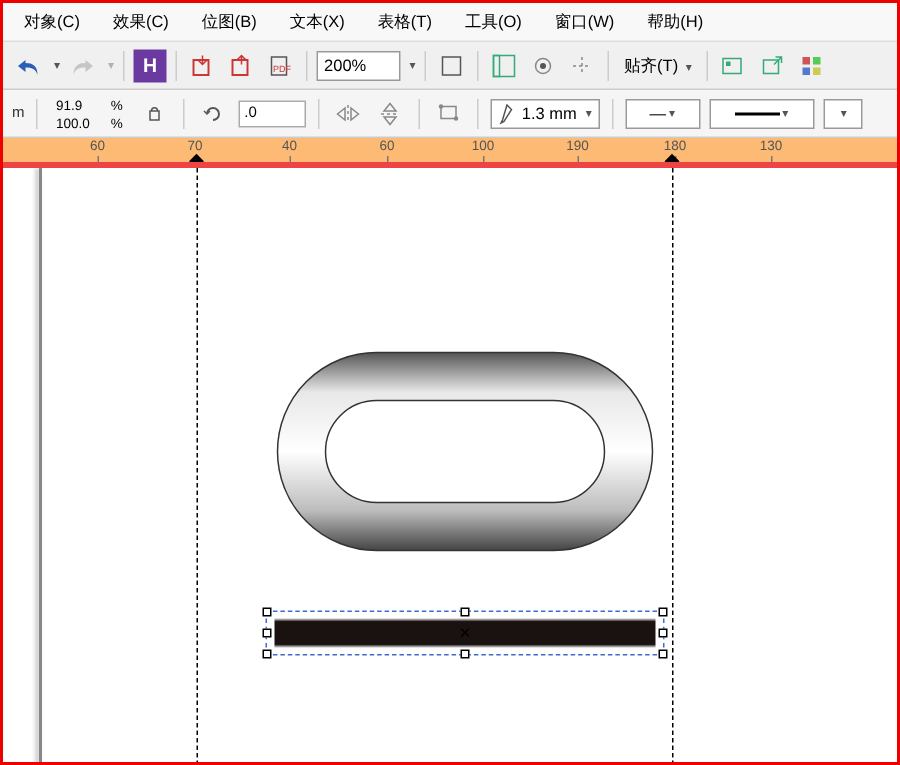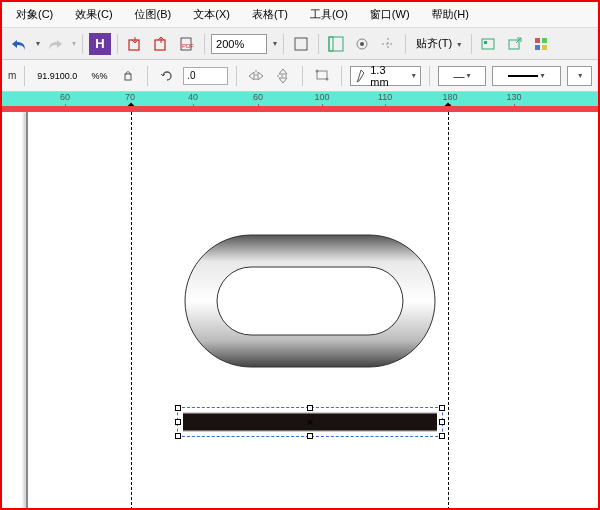--- a/index.html
+++ b/index.html
@@ -51,40 +51,40 @@
       background: #fff;
     }
     .num-input {
       width: 45px; height: 18px;
       border: 1px solid #aaa;
       padding: 0 3px;
       font-size: 10px;
       background: #fff;
     }
     .dual-stack {
-      display: flex; 
+      display: flex; flex-direction: column;
       font-size: 9px; line-height: 12px;
       padding: 0 4px;
     }
     .dd-arrow { font-size: 8px; color: #555; margin-left: 2px; }
     
     .toolbar2 {
       display: flex;
       align-items: center;
       gap: 6px;
       padding: 3px 6px;
       background: #f5f5f5;
       border-bottom: 1px solid #ccc;
       height: 32px;
     }
     
     .ruler {
       height: 20px;
-      background: #5eead4;
-      border-bottom: 6px solid #ef4444;
+      background: #fdba74;
+      border-bottom: 4px solid #ef4444;
       position: relative;
       overflow: hidden;
     }
     .ruler-mark {
       position: absolute;
       top: 12px;
       width: 1px;
       height: 8px;
       background: #777;
     }
@@ -410,21 +410,21 @@
     <div class="ruler-mark" style="left: 320px;"></div>
     <div class="ruler-tick" style="left: 326.4px;"></div>
     <div class="ruler-tick" style="left: 332.8px;"></div>
     <div class="ruler-tick" style="left: 339.2px;"></div>
     <div class="ruler-tick" style="left: 345.6px;"></div>
     <div class="ruler-tick" style="left: 352px;"></div>
     <div class="ruler-tick" style="left: 358.4px;"></div>
     <div class="ruler-tick" style="left: 364.8px;"></div>
     <div class="ruler-tick" style="left: 371.2px;"></div>
     <div class="ruler-tick" style="left: 377.6px;"></div>
-    <div class="ruler-label" style="left: 383px;">110</div>
+    <div class="ruler-label" style="left: 383px;">190</div>
     <div class="ruler-mark" style="left: 383px;"></div>
     <div class="ruler-tick" style="left: 389.4px;"></div>
     <div class="ruler-tick" style="left: 395.8px;"></div>
     <div class="ruler-tick" style="left: 402.2px;"></div>
     <div class="ruler-tick" style="left: 408.6px;"></div>
     <div class="ruler-tick" style="left: 415px;"></div>
     <div class="ruler-tick" style="left: 421.4px;"></div>
     <div class="ruler-tick" style="left: 427.8px;"></div>
     <div class="ruler-tick" style="left: 434.2px;"></div>
     <div class="ruler-tick" style="left: 440.6px;"></div>

